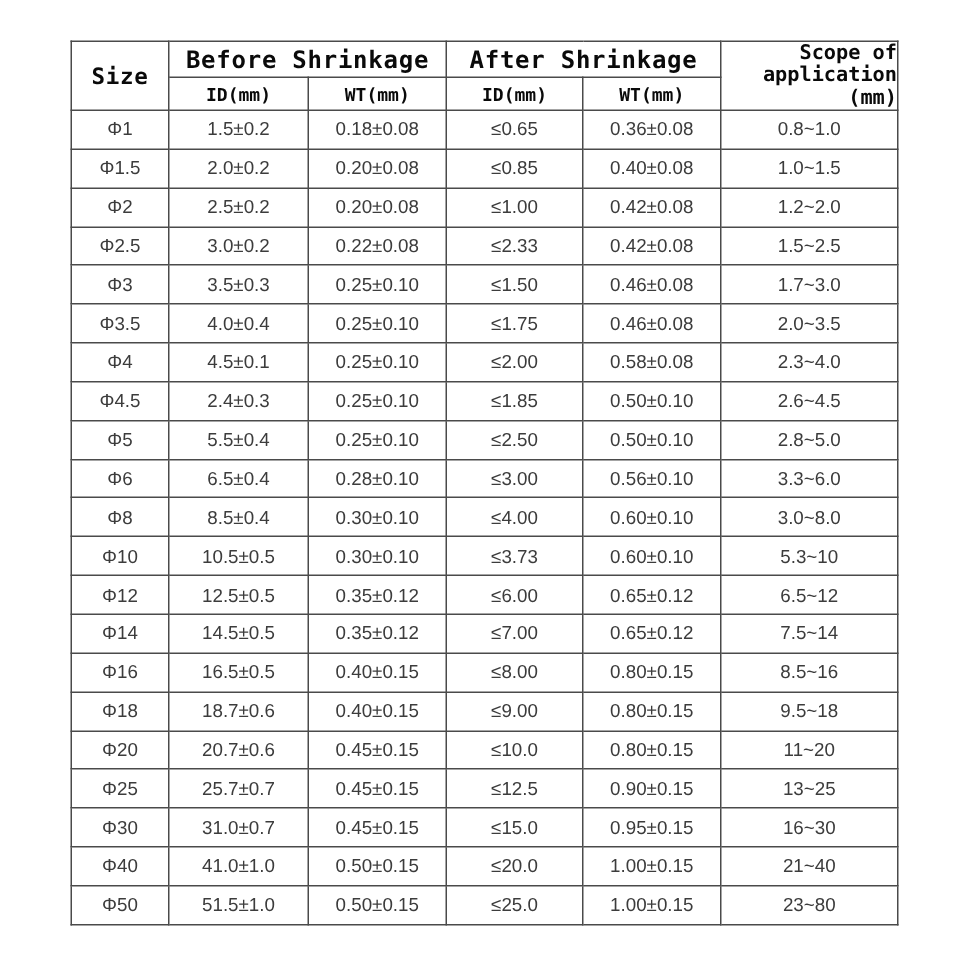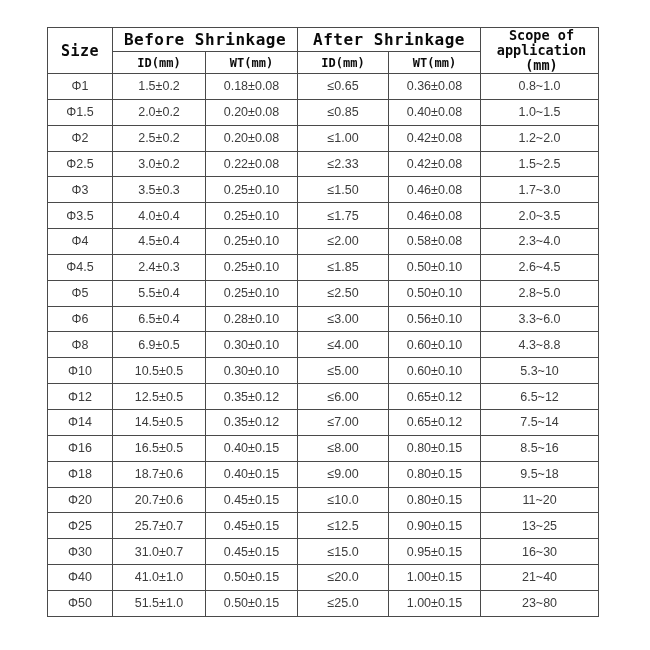--- a/index.html
+++ b/index.html
@@ -34,21 +34,21 @@
     font-weight: bold;
     font-size: 16px;
     color: #0a0a0a;
   }
   .spec-table thead tr.hrow1 { height: 24px; }
   .spec-table thead tr.hrow2 { height: 22px; }
   th.size-th { font-size: 15px; letter-spacing: 0.5px; }
   th.group-th { letter-spacing: 0.5px; }
   th.sub-th { font-size: 12px; margin-top: 36px; }
   th.scope-th {
-    text-align: center;
+    text-align: right;
     vertical-align: middle;
     padding-left: 4px;
     font-size: 13.5px;
     line-height: 15px;
     letter-spacing: 0px;
     white-space: normal;
   }
   th.scope-th .scope-line { display: block; }
   th.scope-th .scope-line.underlined { }
   .spec-table tbody td {
@@ -137,21 +137,21 @@
     <td>Φ3.5</td>
     <td>4.0±0.4</td>
     <td>0.25±0.10</td>
     <td>≤1.75</td>
     <td>0.46±0.08</td>
     <td>2.0~3.5</td>
   </tr>
 
   <tr>
     <td>Φ4</td>
-    <td>4.5±0.4</td>
+    <td>4.5±0.1</td>
     <td>0.25±0.10</td>
     <td>≤2.00</td>
     <td>0.58±0.08</td>
     <td>2.3~4.0</td>
   </tr>
 
   <tr>
     <td>Φ4.5</td>
     <td>2.4±0.3</td>
     <td>0.25±0.10</td>
@@ -173,32 +173,32 @@
     <td>Φ6</td>
     <td>6.5±0.4</td>
     <td>0.28±0.10</td>
     <td>≤3.00</td>
     <td>0.56±0.10</td>
     <td>3.3~6.0</td>
   </tr>
 
   <tr>
     <td>Φ8</td>
-    <td>6.9±0.5</td>
+    <td>8.5±0.4</td>
     <td>0.30±0.10</td>
     <td>≤4.00</td>
     <td>0.60±0.10</td>
-    <td>4.3~8.8</td>
+    <td>3.0~8.0</td>
   </tr>
 
   <tr>
     <td>Φ10</td>
     <td>10.5±0.5</td>
     <td>0.30±0.10</td>
-    <td>≤5.00</td>
+    <td>≤3.73</td>
     <td>0.60±0.10</td>
     <td>5.3~10</td>
   </tr>
 
   <tr>
     <td>Φ12</td>
     <td>12.5±0.5</td>
     <td>0.35±0.12</td>
     <td>≤6.00</td>
     <td>0.65±0.12</td>

